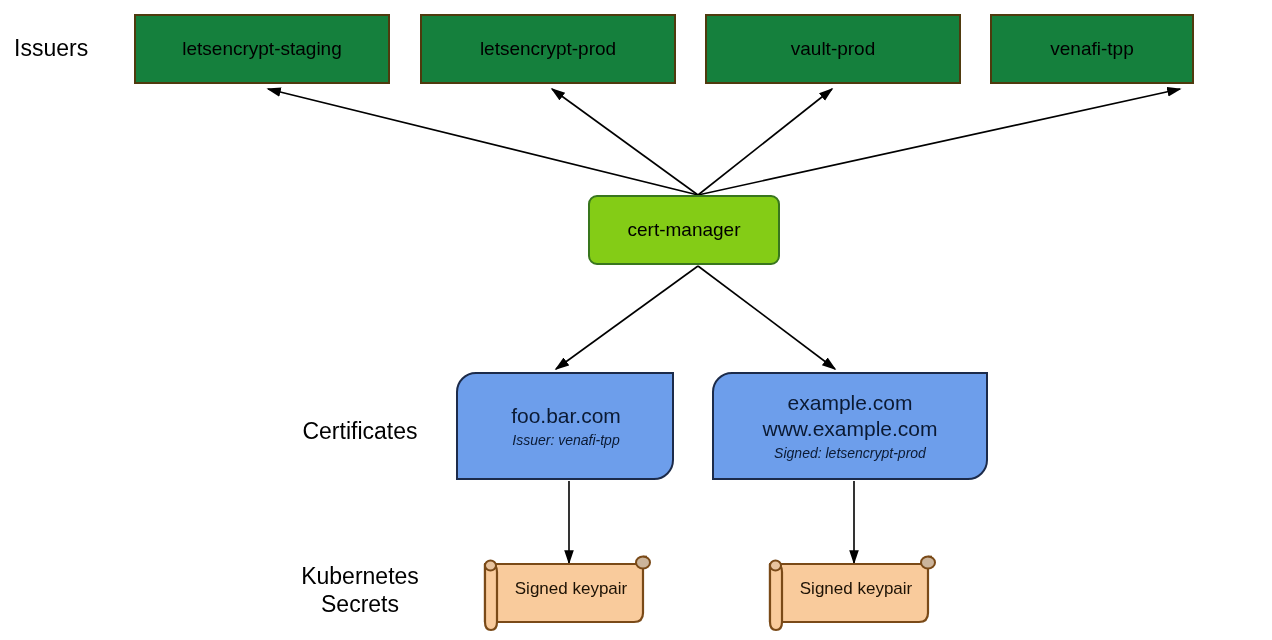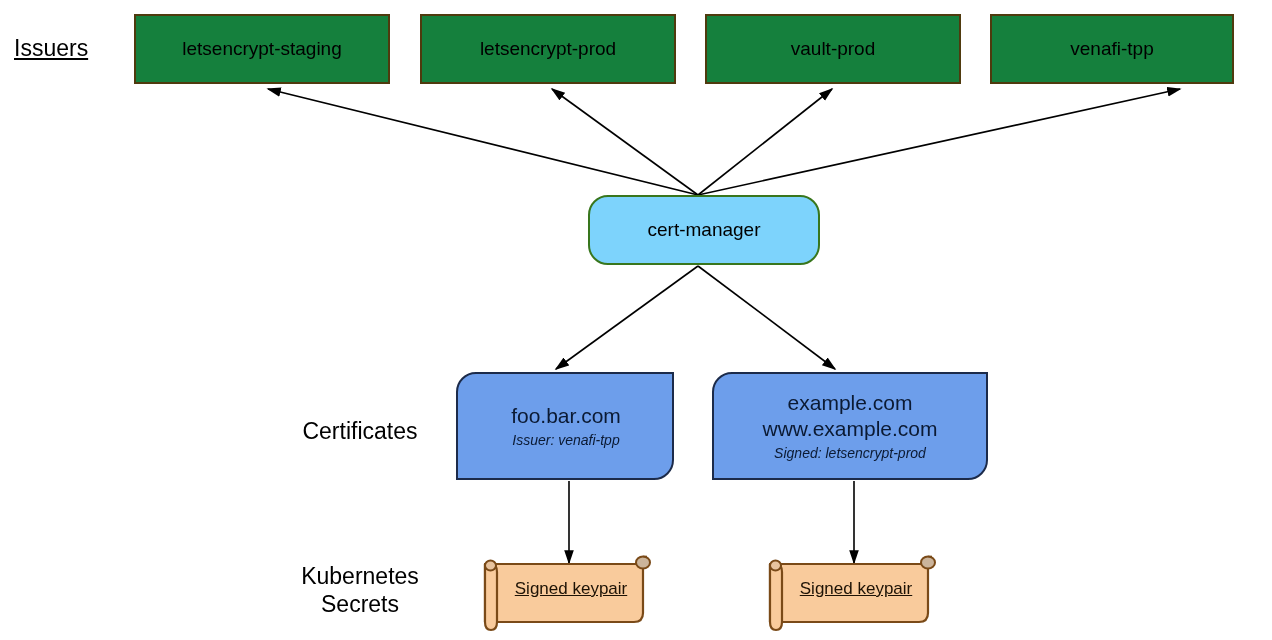--- a/index.html
+++ b/index.html
@@ -26,21 +26,20 @@
     font-family: "Liberation Sans", sans-serif;
     font-size: 23px;
     line-height: 28px;
     white-space: pre-line;
   }
   #label-issuers {
     left: 14px;
     top: 34px;
     width: 110px;
     text-align: left;
-    text-decoration: underline;
   }
   #label-certificates {
     left: 250px;
     top: 417px;
     width: 220px;
     text-align: center;
   }
   #label-secrets {
     left: 250px;
     top: 562px;
@@ -64,30 +63,30 @@
     height: 70px;
     top: 14px;
     background: #15803d;
     border: 2px solid #4f3a0e;
     font-size: 19px;
     font-family: "Liberation Sans", sans-serif;
   }
   #issuer-0 { left: 134px; width: 256px; }
   #issuer-1 { left: 420px; width: 256px; }
   #issuer-2 { left: 705px; width: 256px; }
-  #issuer-3 { left: 990px; width: 244px; }
+  #issuer-3 { left: 990px; width: 204px; }
 
   #node-certmanager {
     left: 588px;
     top: 195px;
-    width: 232px;
+    width: 192px;
     height: 70px;
-    background: #7dd3fc;
+    background: #84cc16;
     border: 2px solid #38761d;
-    border-radius: 20px;
+    border-radius: 9px;
     font-size: 19px;
   }
 
   .cert-box {
     top: 372px;
     height: 108px;
     background: #6d9eeb;
     border: 2px solid #1c2b4a;
     border-radius: 20px 0 20px 0;
     padding: 4px 10px;
@@ -133,21 +132,20 @@
     top: 16px;
     width: 152px;
     height: 44px;
     display: flex;
     align-items: center;
     justify-content: center;
     font-size: 17px;
     color: #1d1205;
     font-family: "Liberation Sans", sans-serif;
     text-align: center;
-    text-decoration: underline;
   }
 
   
   #edges {
     position: absolute;
     left: 0;
     top: 0;
     width: 1272px;
     height: 640px;
     pointer-events: none;

